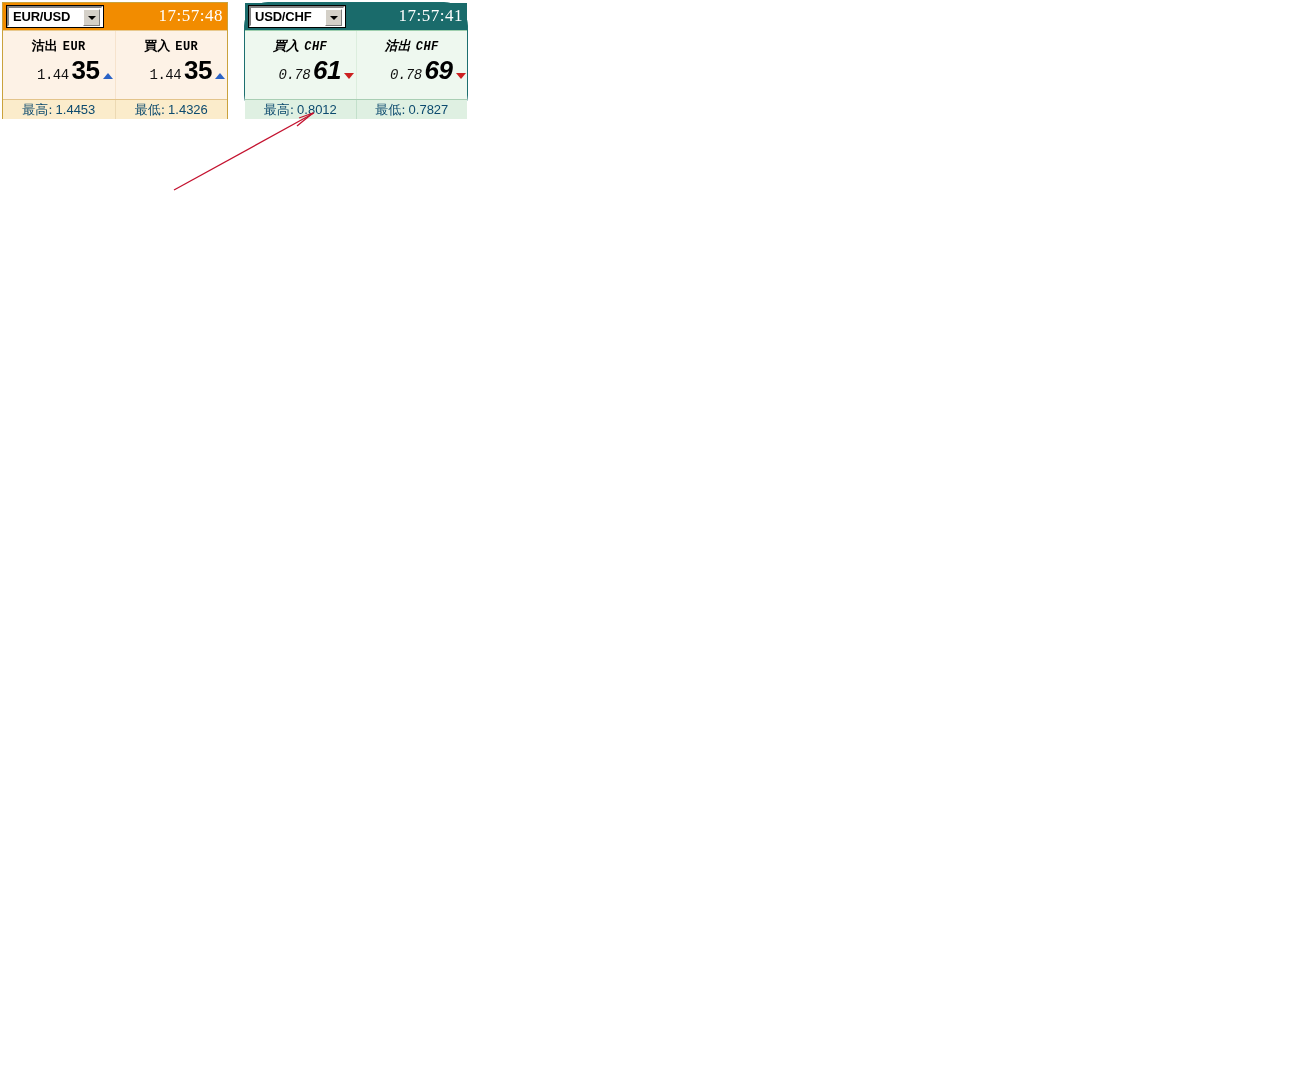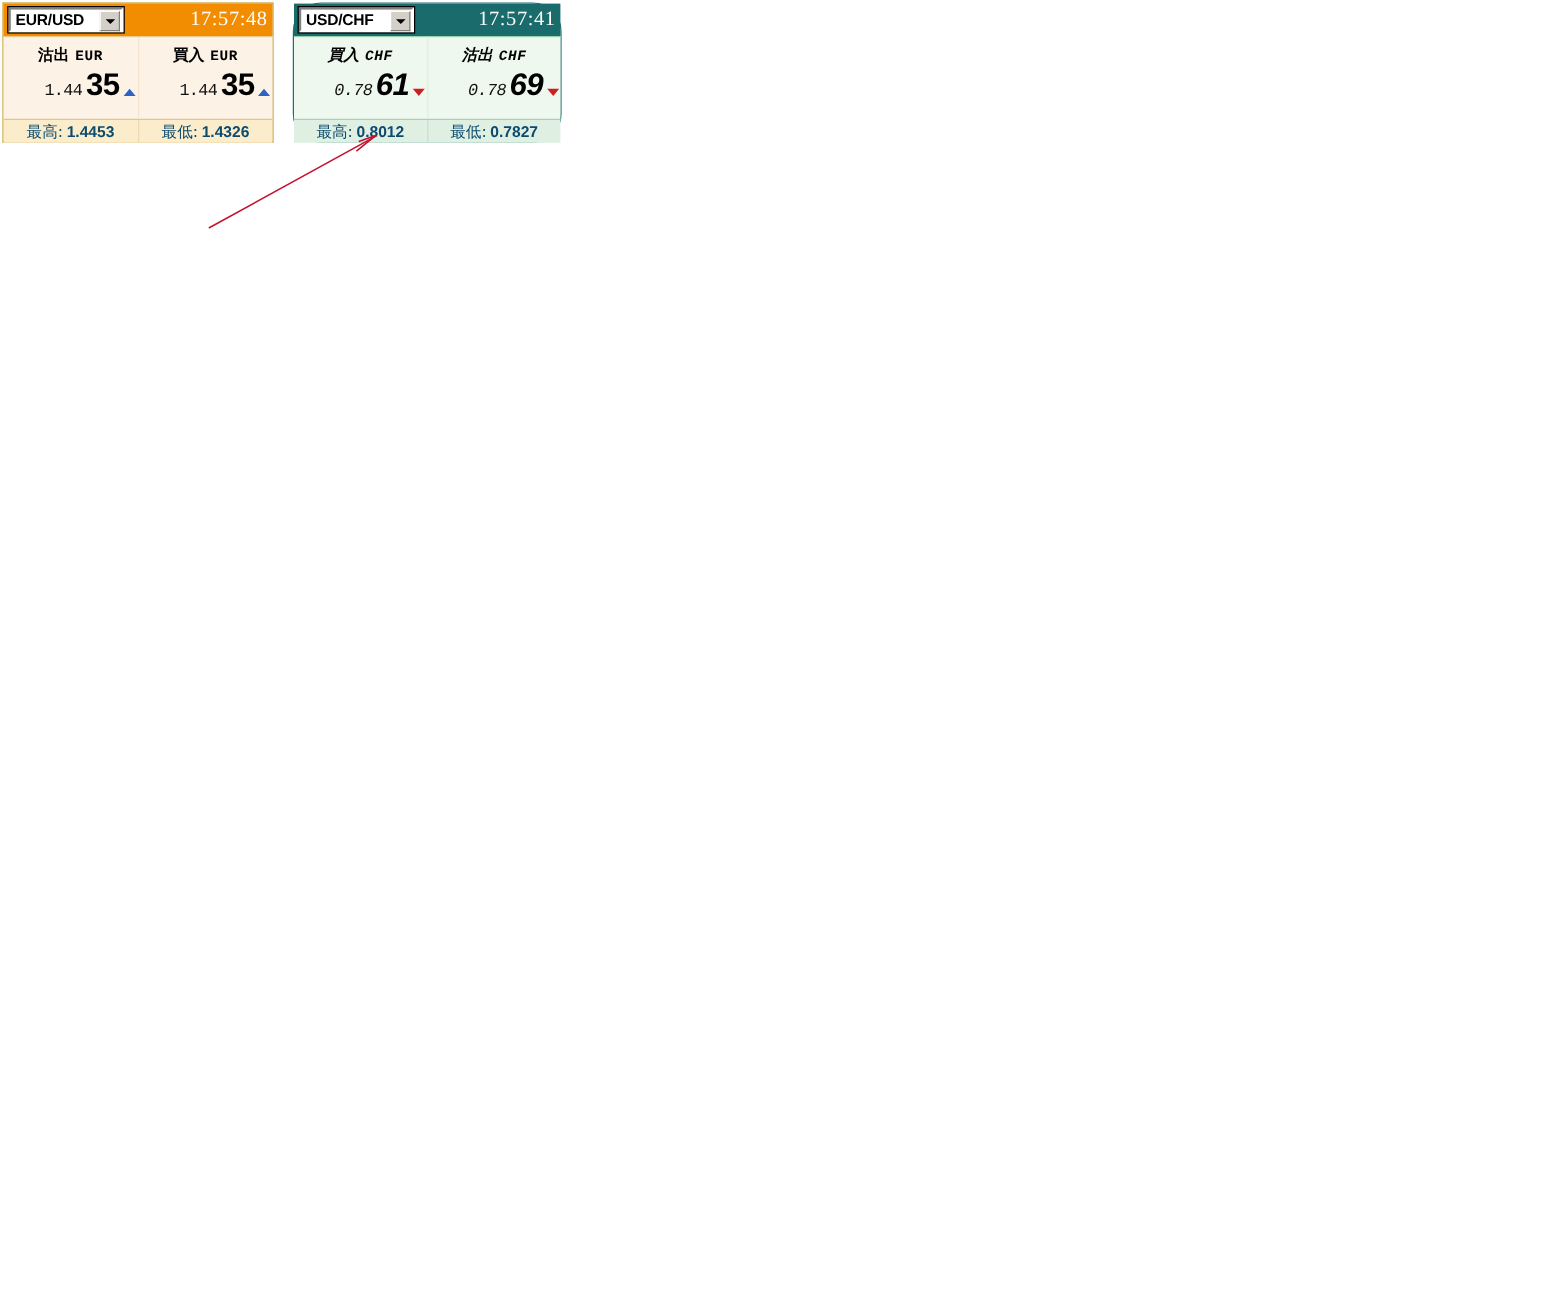--- a/index.html
+++ b/index.html
@@ -208,21 +208,20 @@
   }
   .fx-foot-cell + .fx-foot-cell {
     border-left: 1px solid #ecd9b3;
   }
   .teal .fx-foot-cell + .fx-foot-cell {
     border-left: 1px solid #c3e0cb;
   }
   .fx-foot-val {
     font-family: "Liberation Sans", sans-serif;
     margin-left: 3px;
-    font-weight: bold;
   }
 
   
   #annotation {
     position: absolute;
     left: 0;
     top: 0;
     width: 1296px;
     height: 1080px;
     pointer-events: none;

